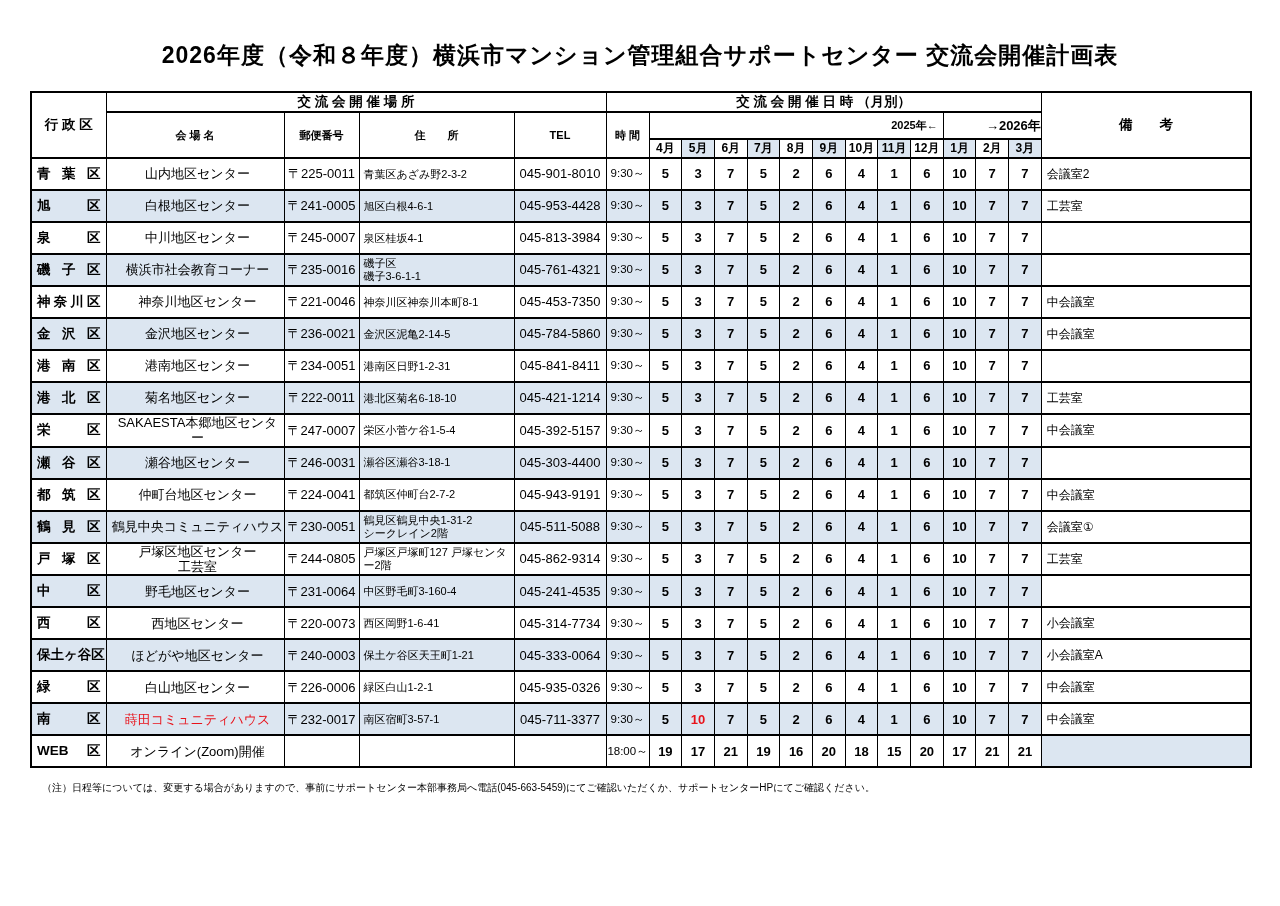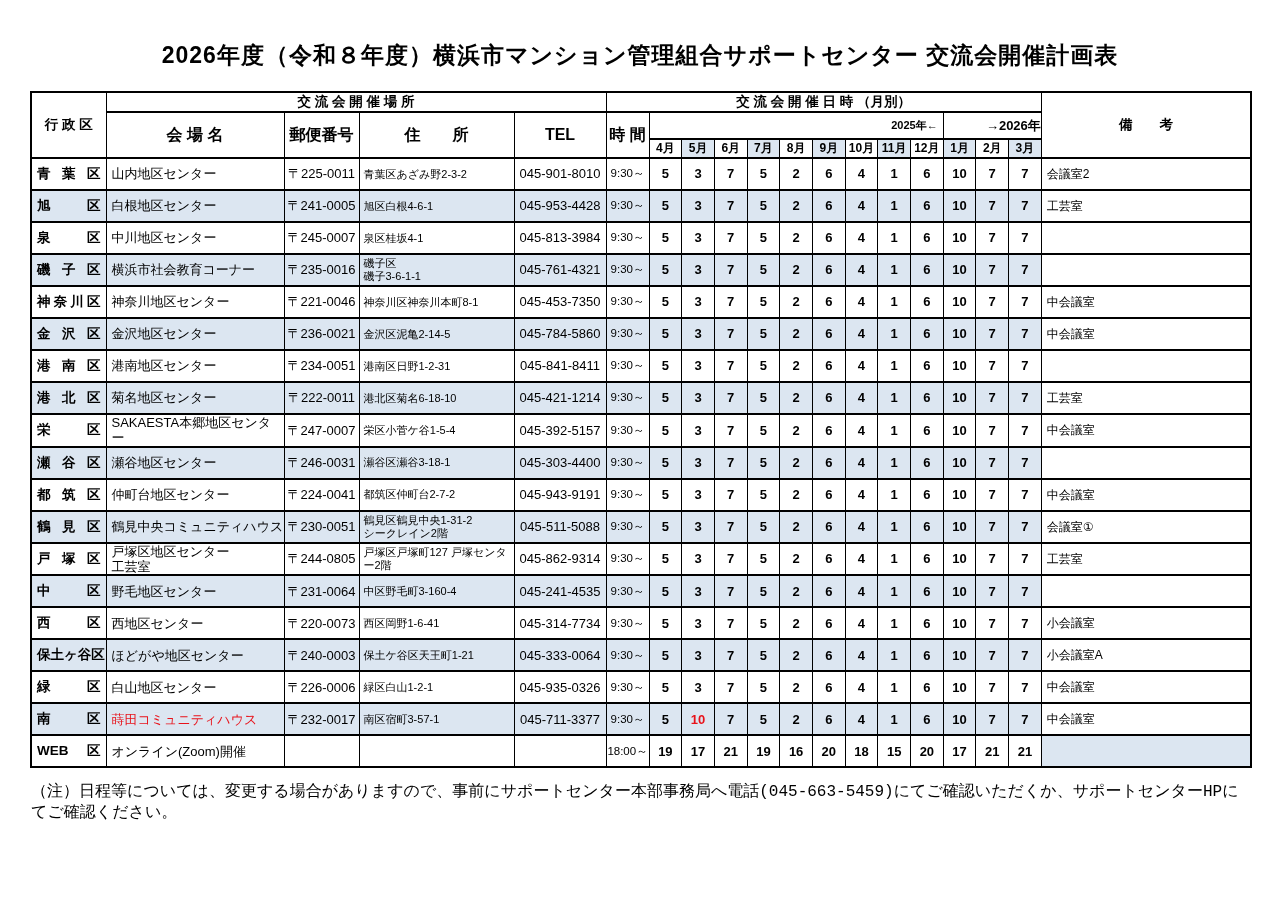--- a/index.html
+++ b/index.html
@@ -18,43 +18,43 @@
     border-collapse:collapse; table-layout:fixed; width:1220px;
     border:2.5px solid var(--border);
   }
   th, td {
     border:1.2px solid var(--border);
     border-top-width:2px; border-bottom-width:2px;
     padding:0; overflow:hidden;
   }
   thead th { font-weight:bold; background:#fff; text-align:center; vertical-align:middle; }
   .h-row1 th { height:15px; font-size:13.5px; }
-  .h-row2 th { height:27px; font-size:16px;text-align:center; }
+  .h-row2 th { height:27px; font-size:11px;text-align:center; }
   .h-row3 th { height:19px; font-size:12px; }
   th.year-left  { text-align:right; padding-right:5px; font-size:11px; }
   th.year-right { text-align:right;  padding-left:2px;  font-size:13px; }
   th.month-th.shade { background:var(--shade); }
   tbody td { height:32px; font-size:13px; line-height:1.18; vertical-align:middle; background:#fff; }
   tr.shade-row td { background:var(--shade); }
   td.district { padding:0 5px; }
   .district-inner {
     display:flex; justify-content:space-between; align-items:center;
     font-weight:bold; font-size:13.5px; white-space:nowrap;
   }
-  td.venue   { padding-left:5px; text-align:left; white-space:pre-line; }
+  td.venue   { padding-left:5px; text-align:center; white-space:pre-line; }
   td.postal  { text-align:center; }
   td.address { padding-left:4px; text-align:left; white-space:pre-line; word-break:break-all; font-size:11px; }
   td.tel     { text-align:center; }
   td.time    { text-align:center; font-size:11.5px; }
   td.day     { text-align:center; font-weight:bold; }
   td.remarks { padding-left:5px; text-align:left; font-size:12px; }
   tr.shade-row td.remarks { background:#fff; }
   td.remarks.shade, tr.shade-row td.remarks.shade { background:var(--shade); }
   .red { color:var(--red); }
-  .note { font-size:16px; margin:13px 0 0 1px; letter-spacing:0;font-family:Liberation Mono, monospace; }
+  .note { font-size:10px; margin:13px 0 0 12px; letter-spacing:0; }
 </style>
 </head>
 <body>
 
 <div class="page">
   <h1 class="title">2026年度（令和８年度）横浜市マンション管理組合サポートセンター 交流会開催計画表</h1>
 
   <table class="schedule">
     <colgroup>
       <col style="width:75px">

